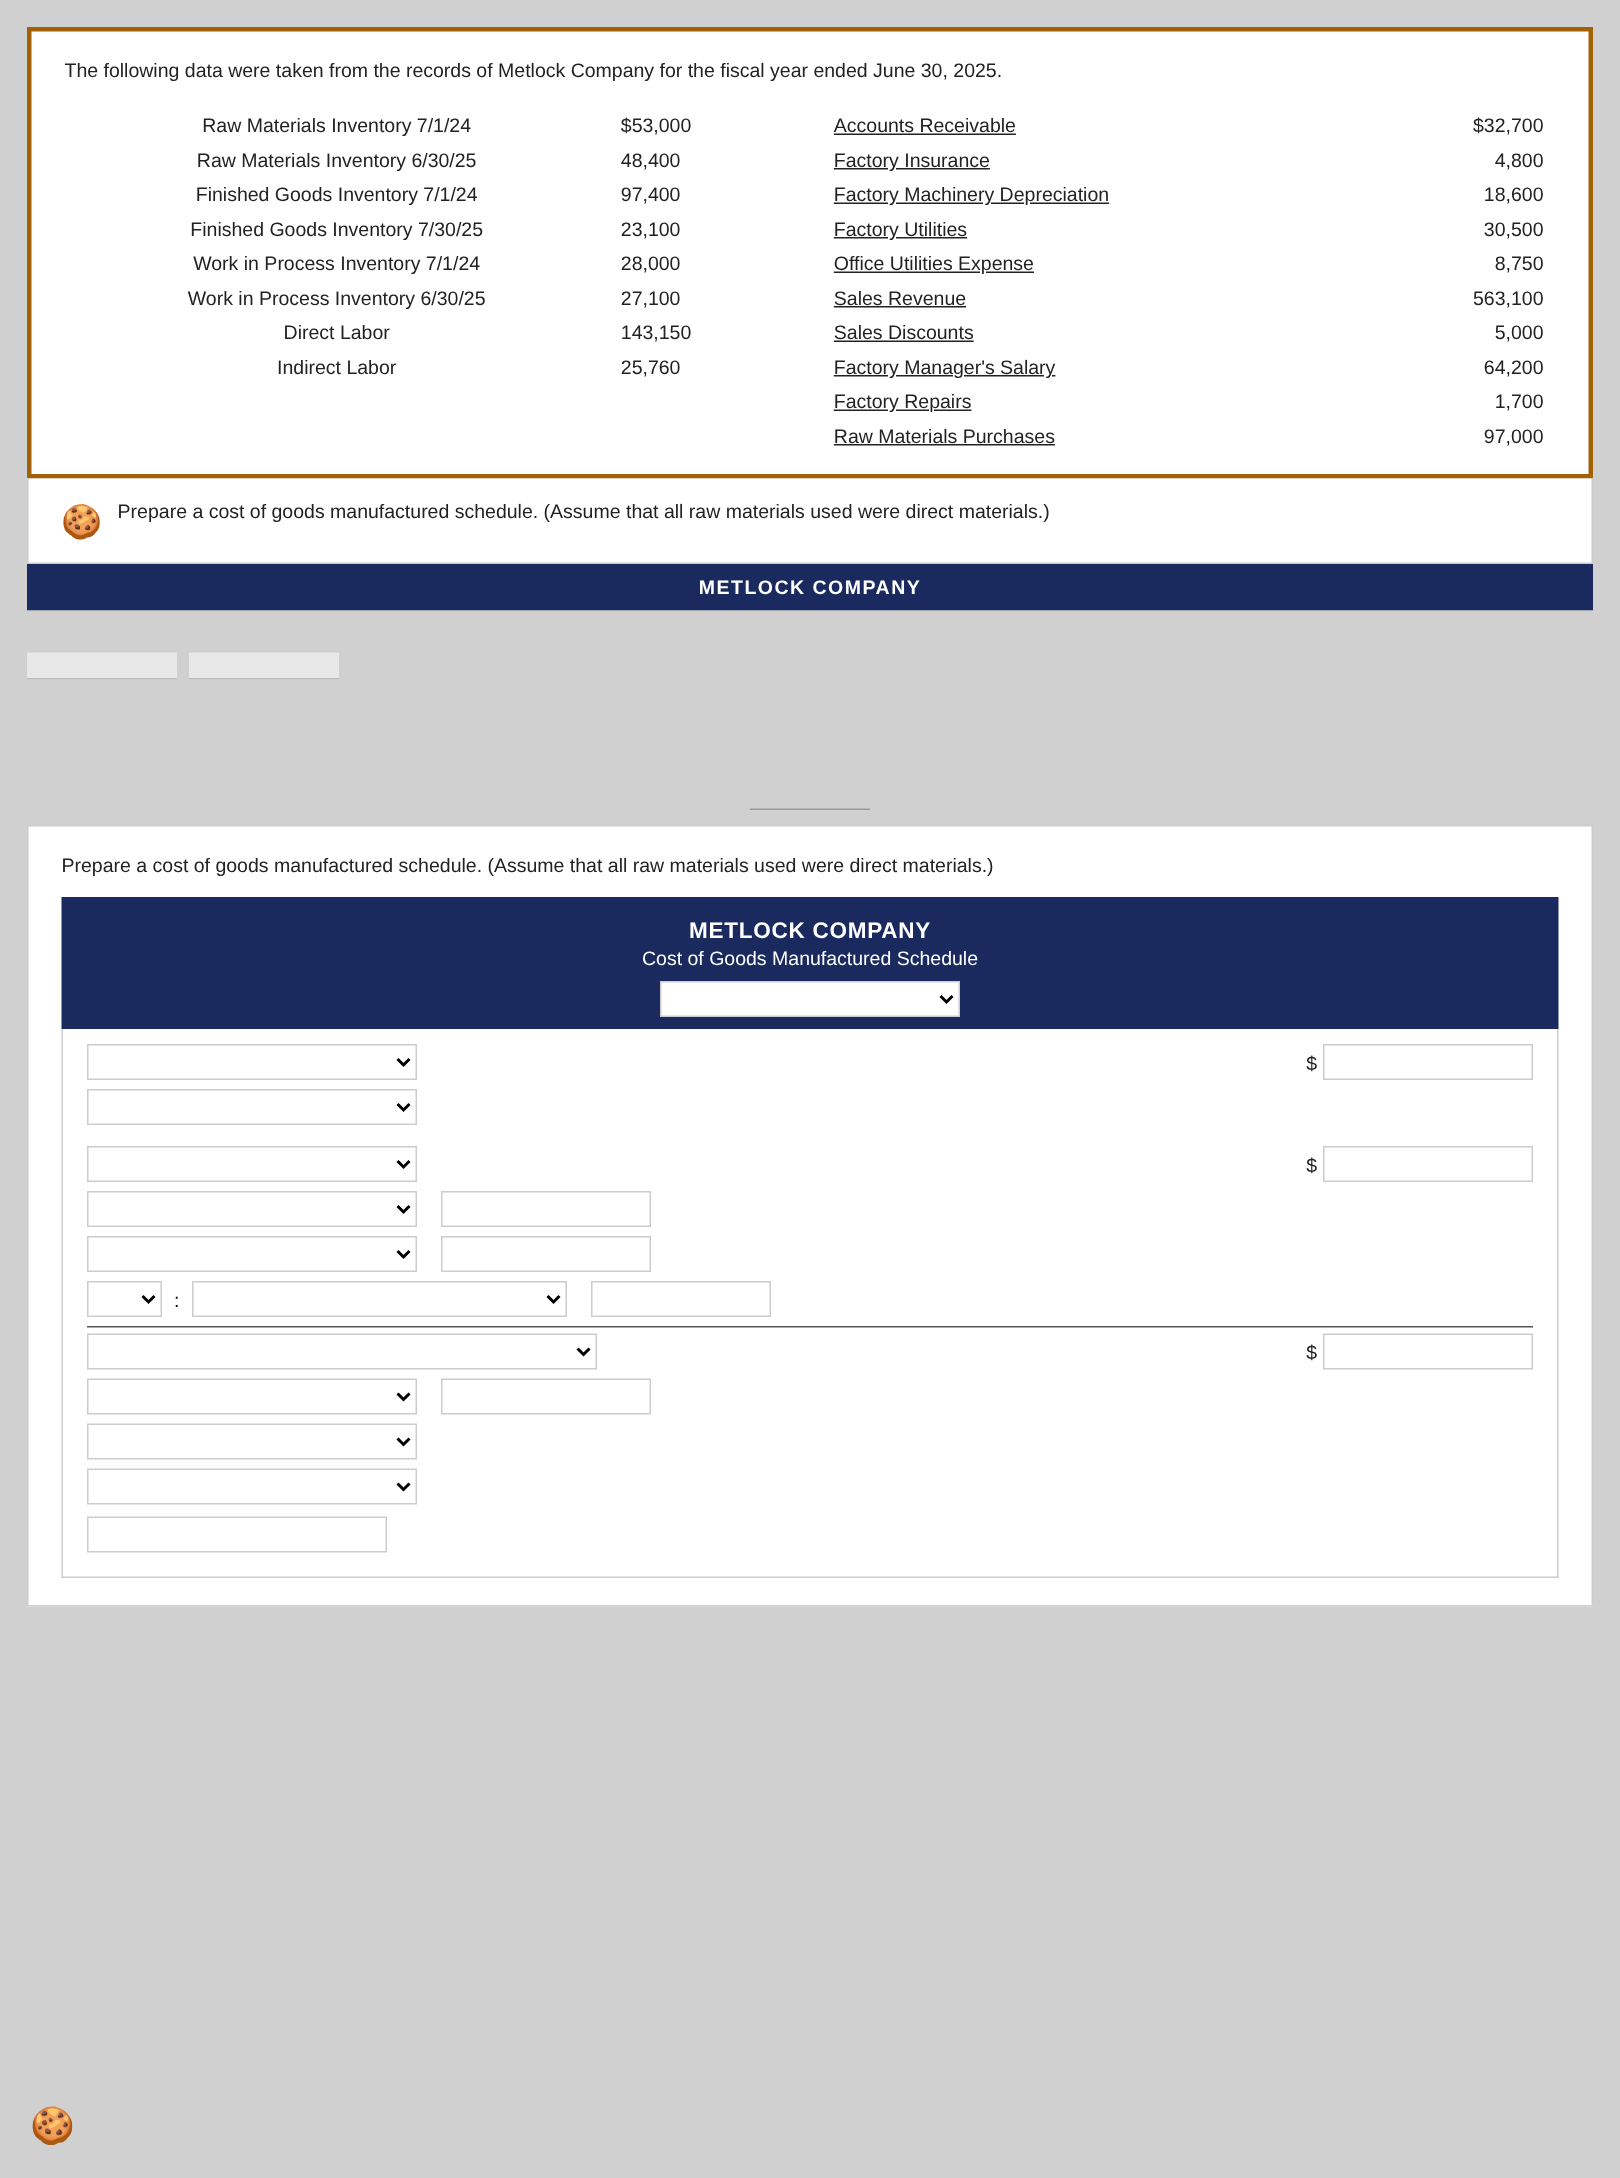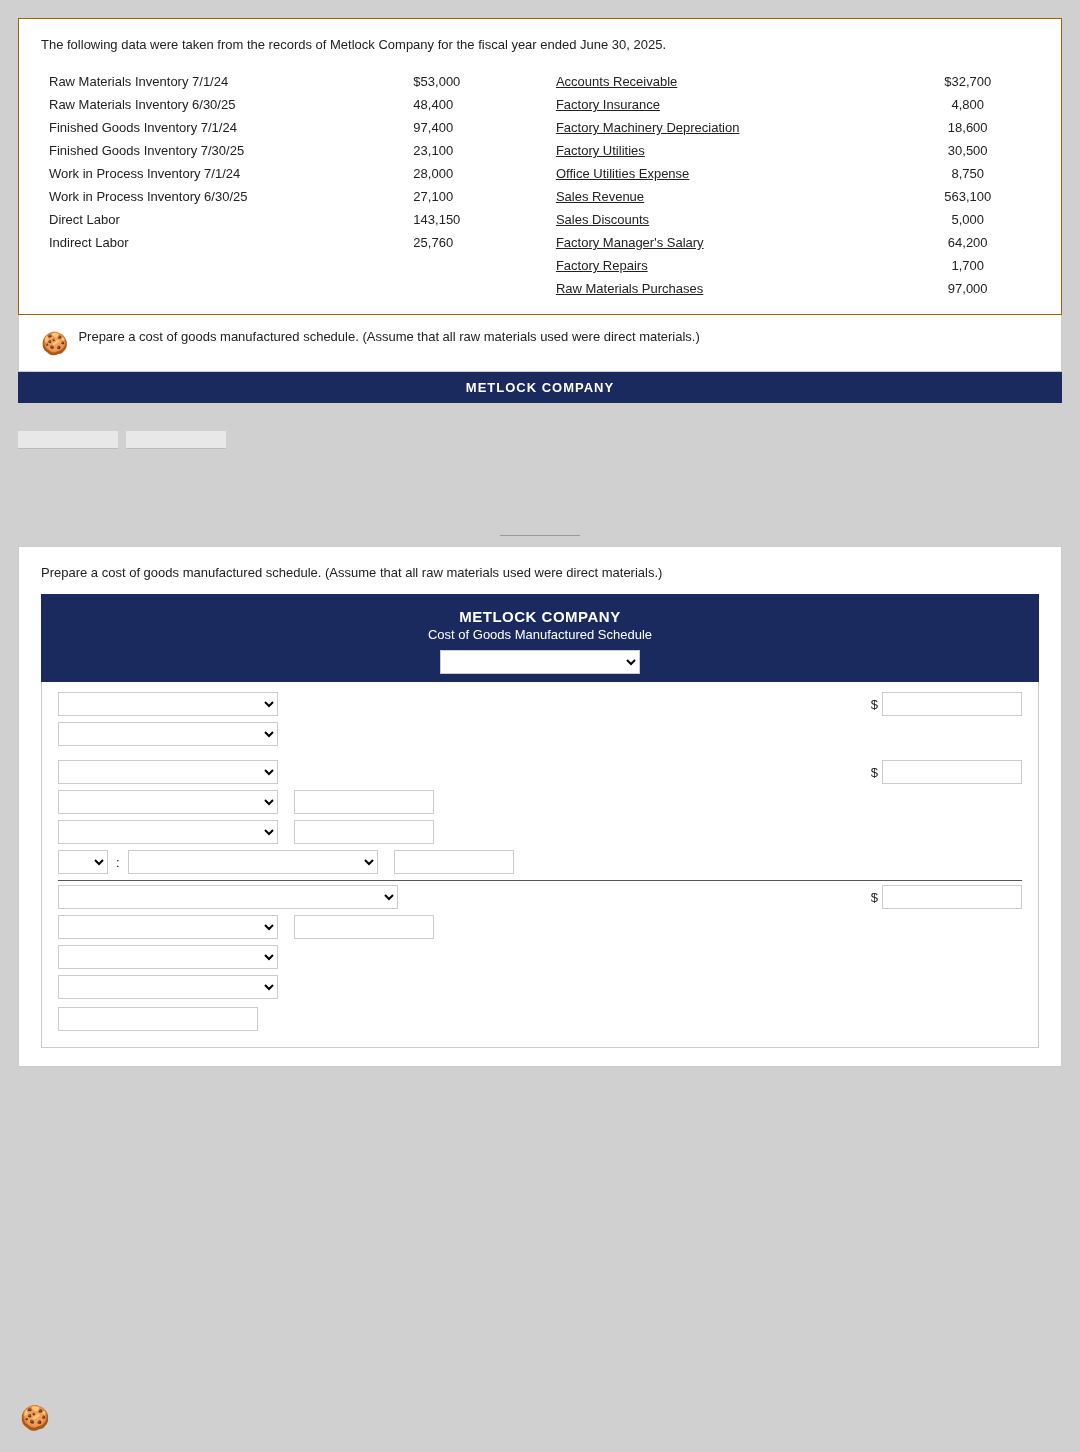--- a/index.html
+++ b/index.html
@@ -8,21 +8,21 @@
       font-size: 13px;
       background: #d0d0d0;
       width: 1080px;
       min-height: 1452px;
     }
 
     
     .top-section {
       background: #fff;
       margin: 18px 18px 0 18px;
-      border: 1px solid #a16207;
+      border: 3px solid #a16207;
       padding: 18px 22px 14px 22px;
     }
 
     .intro-text {
       font-size: 13px;
       margin-bottom: 18px;
       color: #222;
     }
 
     .data-table {
@@ -32,36 +32,37 @@
 
     .data-table td {
       padding: 4px 8px;
       vertical-align: top;
       font-size: 13px;
       color: #222;
     }
 
     .data-table td.label {
       width: 230px;
+      text-align: center;
     }
 
     .data-table td.value {
       width: 90px;
       text-align: left;
       padding-right: 30px;
     }
 
     .data-table td.label2 {
       width: 220px;
       text-decoration: underline;
     }
 
     .data-table td.value2 {
       width: 90px;
-      text-align: center;
+      text-align: right;
     }
 
     
     .prepare-note {
       background: #fff;
       margin: 0 18px;
       border: 1px solid #ccc;
       border-top: none;
       padding: 14px 22px;
       font-size: 13px;

